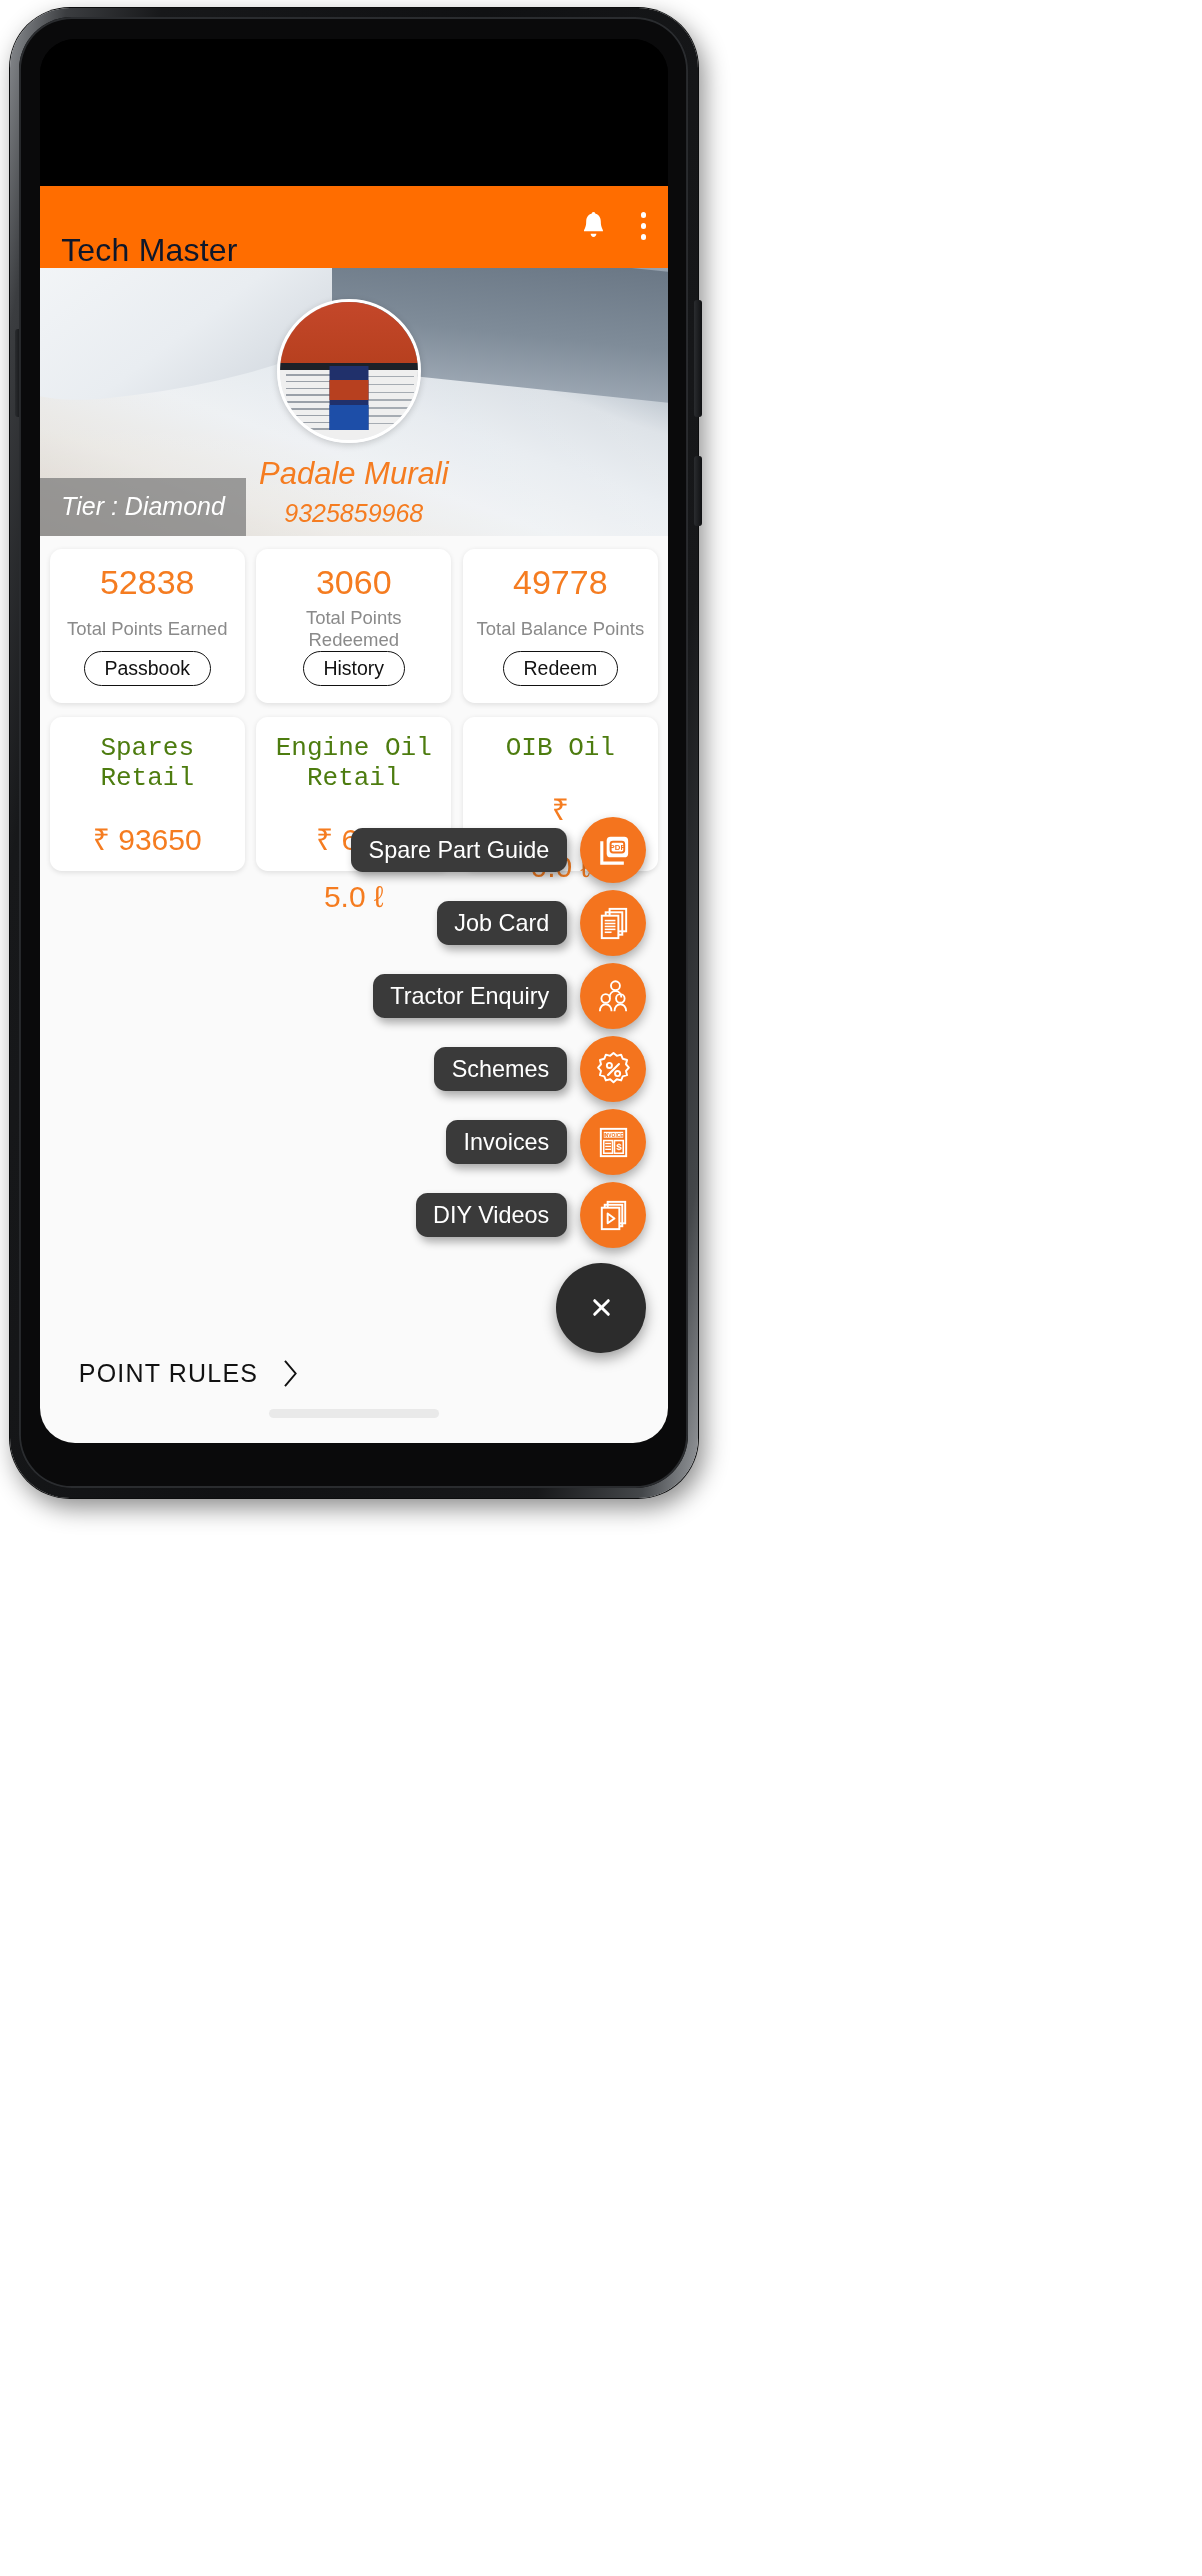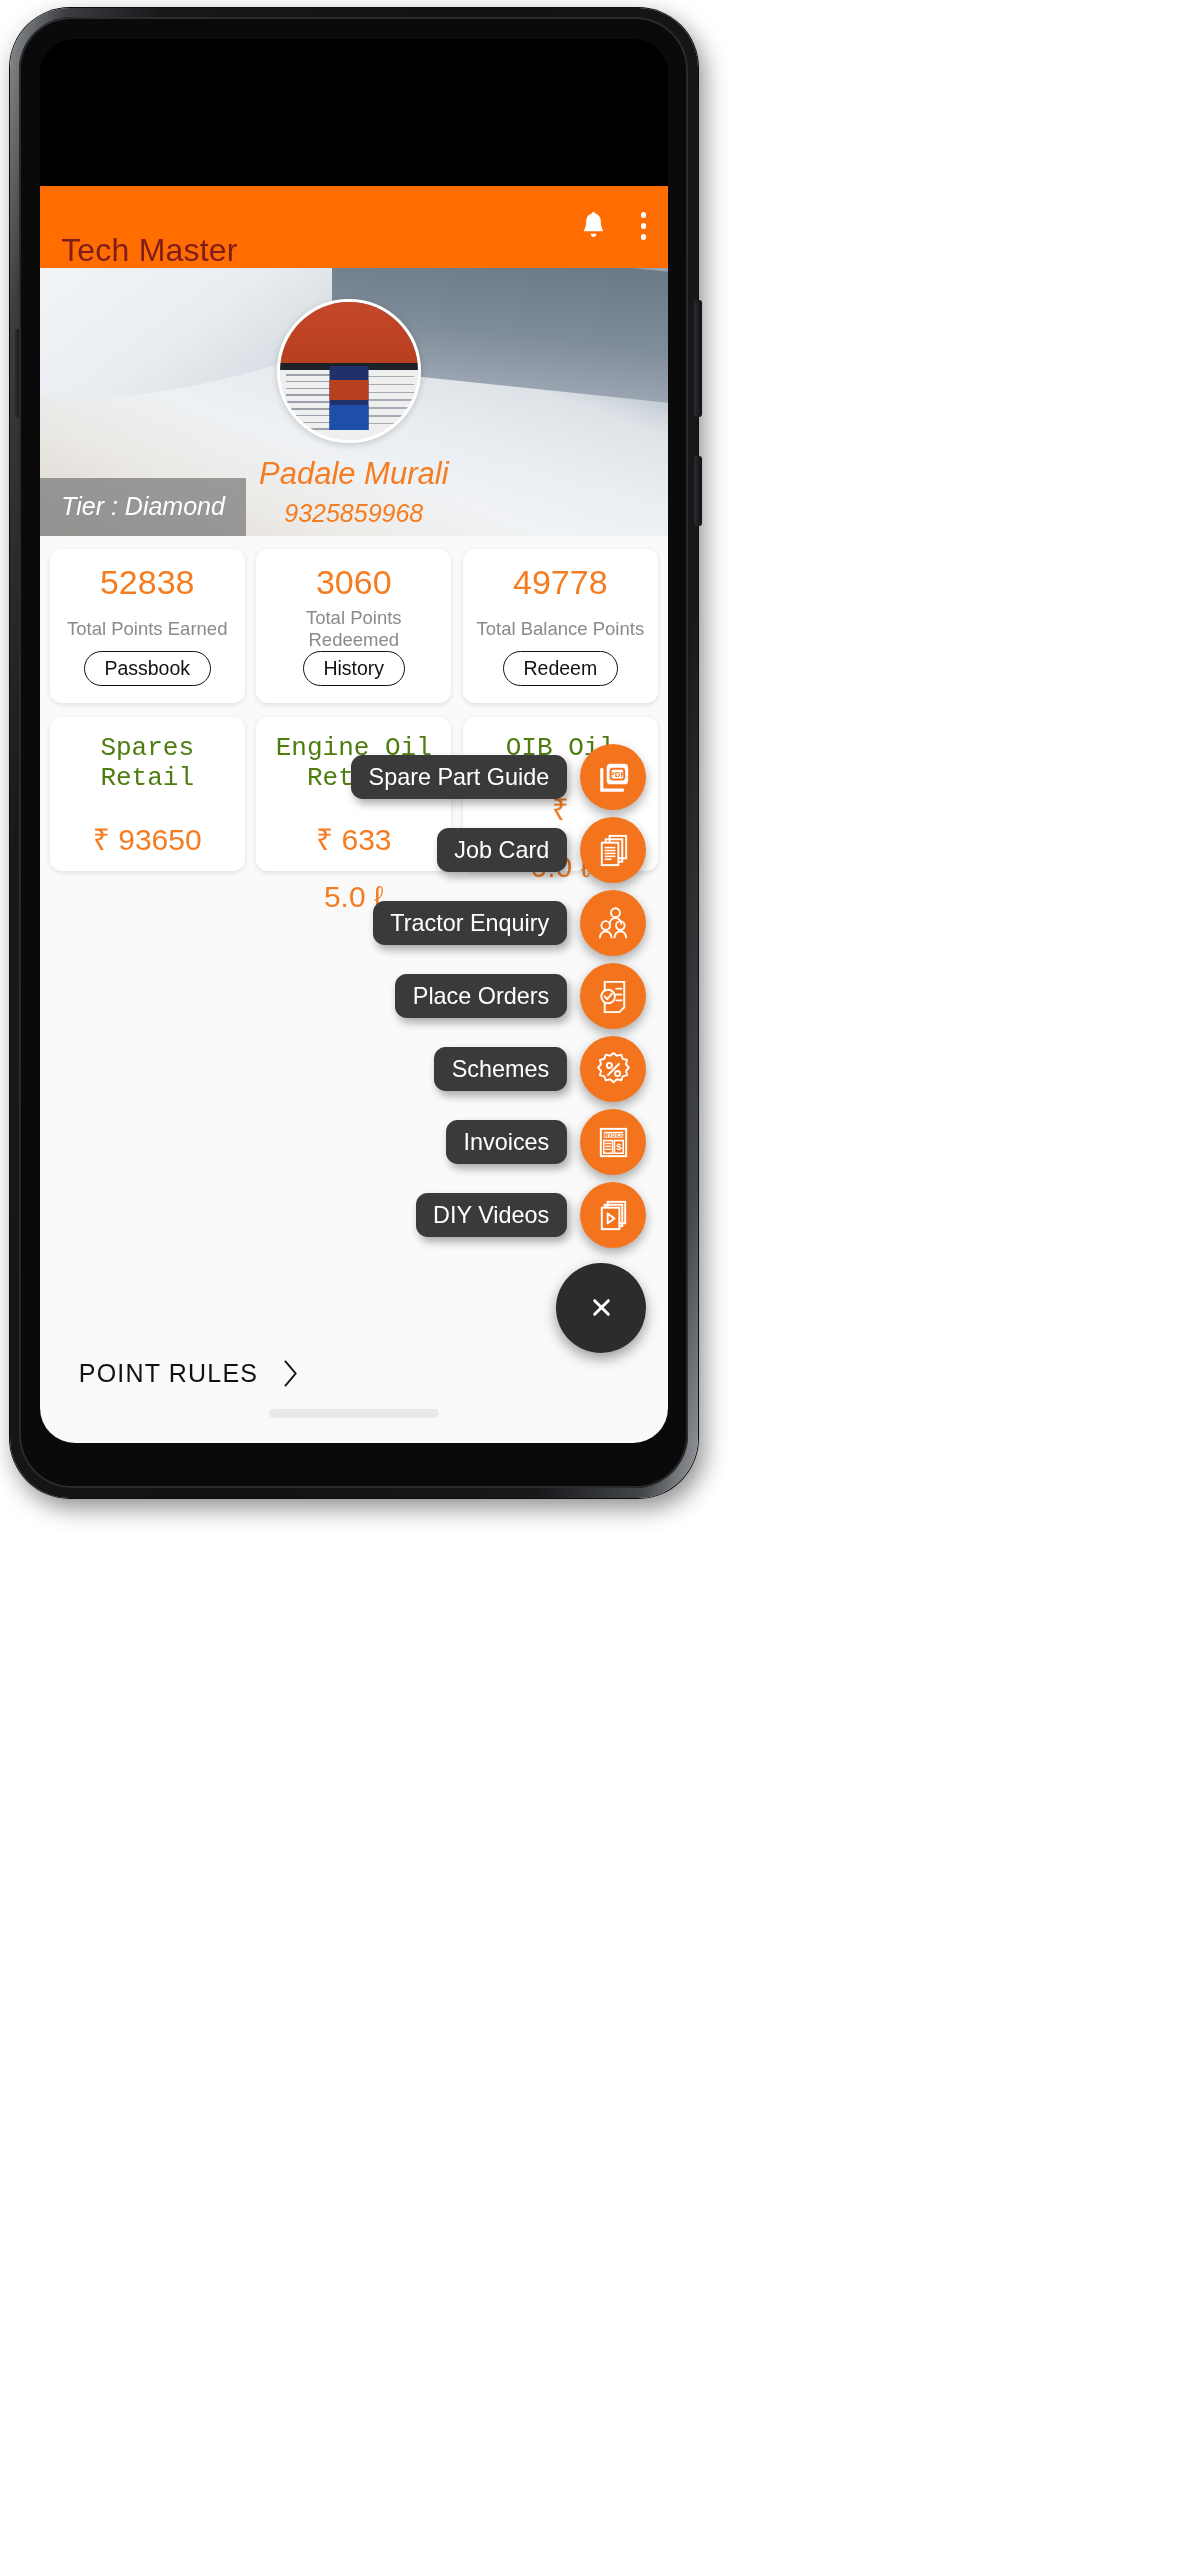--- a/index.html
+++ b/index.html
@@ -58,21 +58,21 @@
                  radial-gradient(circle at 10.7px 1px,#fff 1.2px, transparent 1.4px); }
   .sb-right{ margin-left:auto; display:flex; align-items:center; gap:8.8px; }
   .ico-wifi{ width:19.5px; height:15.6px; }
   .ico-sig{ width:17.5px; height:15.6px; }
   .ico-bat{ width:10.7px; height:19.5px; background:#fff; border-radius:1.9px; position:relative; }
   .ico-bat:before{ content:""; position:absolute; left:2.9px; top:-2.9px; width:4.9px; height:2.9px; background:#fff; border-radius:1px 1px 0 0;}
 
   
   .appbar{ position:absolute; left:0; top:147px; width:628px; height:82px; background:#FF6D00;
            display:flex; align-items:center; padding:0 21.4px; z-index:29; }
-  .appbar-title{ color:#7f1d1d; font-size:32px; font-weight:400; letter-spacing:0.2px;margin-top:48px; }
+  .appbar-title{ color:#0f172a; font-size:32px; font-weight:400; letter-spacing:0.2px;margin-top:48px; }
   .appbar-actions{ margin-left:auto; display:flex; align-items:center; gap:35px; }
   .bell{ width:25px; height:29px; position:relative; }
   .kebab{ width:5.8px; height:29px; position:relative; }
   .kebab i{ position:absolute; left:0; width:5.8px; height:5.8px; border-radius:50%; background:#fff;}
   .kebab i:nth-child(1){ top:0 } .kebab i:nth-child(2){ top:10.7px } .kebab i:nth-child(3){ top:21.4px }
 
   
   .hero{ position:absolute; left:0; top:229px; width:628px; height:268px; overflow:hidden;font-style:italic; }
   .hero-photo{ position:absolute; inset:0;
     background:
@@ -293,35 +293,20 @@
                       <path d="M16 21 c0 -4 2.7 -6.6 6 -6.6 s6 2.6 6 6.6"></path>
                       <circle cx="12" cy="22" r="4.4"></circle>
                       <path d="M6 35 c0 -4.2 2.7 -7 6 -7 s6 2.8 6 7"></path>
                       <circle cx="27" cy="22" r="4.4"></circle>
                       <path d="M21 35 c0 -4.2 2.7 -7 6 -7 s6 2.8 6 7"></path>
                     </g>
                   </svg>
                 </span>
               </div>
 
-              <div class="fab-row">
-                <span class="fab-lbl">Place Orders</span>
-                <span class="fab-btn">
-                  <svg width="39" height="39" viewBox="0 0 40 40">
-                    <path d="M11 5 h20 v26 l-5 5 h-15 z" fill="none" stroke="#fff" stroke-width="2"></path>
-                    <g stroke="#fff" stroke-width="1.8">
-                      <line x1="22" y1="12" x2="29" y2="12"></line>
-                      <line x1="22" y1="18" x2="29" y2="18"></line>
-                      <line x1="22" y1="24" x2="29" y2="24"></line>
-                    </g>
-                    <circle cx="14.5" cy="20" r="7" fill="#F4741E" stroke="#fff" stroke-width="2"></circle>
-                    <path d="M11 20 l2.6 2.8 L18.4 17" fill="none" stroke="#fff" stroke-width="2" stroke-linecap="round" stroke-linejoin="round"></path>
-                  </svg>
-                </span>
-              </div>
 
               <div class="fab-row">
                 <span class="fab-lbl">Schemes</span>
                 <span class="fab-btn">
                   <svg width="39" height="39" viewBox="0 0 40 40">
                     <path d="M20 3 l3.4 3 4.4 -1.2 1.7 4.2 4.4 1.2 -1.1 4.4 3 3.4 -3 3.4 1.1 4.4 -4.4 1.2 -1.7 4.2 -4.4 -1.2 -3.4 3 -3.4 -3 -4.4 1.2 -1.7 -4.2 -4.4 -1.2 1.1 -4.4 -3 -3.4 3 -3.4 -1.1 -4.4 4.4 -1.2 1.7 -4.2 4.4 1.2 z" fill="none" stroke="#fff" stroke-width="2" stroke-linejoin="round"></path>
                     <circle cx="15.8" cy="15.8" r="2.6" fill="none" stroke="#fff" stroke-width="2"></circle>
                     <circle cx="24.2" cy="24.2" r="2.6" fill="none" stroke="#fff" stroke-width="2"></circle>
                     <line x1="25.6" y1="14.4" x2="14.4" y2="25.6" stroke="#fff" stroke-width="2.2" stroke-linecap="round"></line>
                   </svg>

